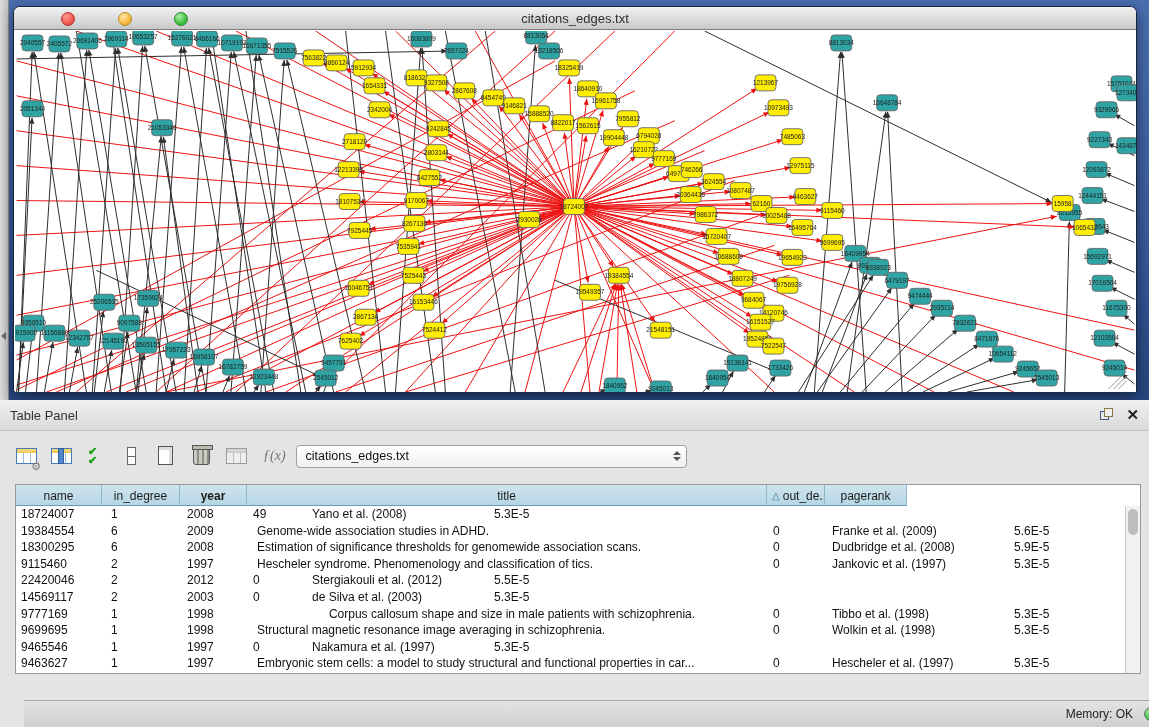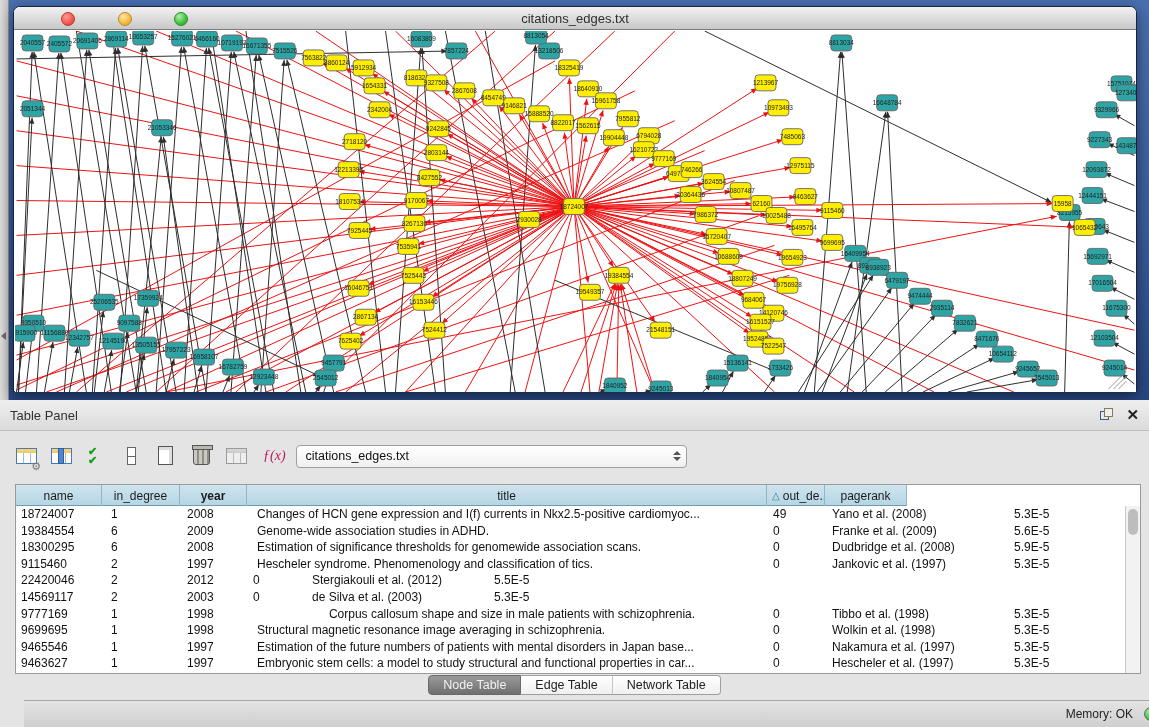--- a/index.html
+++ b/index.html
@@ -54,21 +54,21 @@
   .gear-badge { position:absolute; right:-1px; bottom:-2px; font-size:11px; color:#7a7a7a; line-height:10px;}
   .colsel { position:absolute; left:9px; top:5px; width:6px; height:16px; background:#4f86cc; border:1px solid #2f5f9e;}
   .checks { font-size:11px; color:#18a018; line-height:9px; font-weight:bold; position:absolute; left:4px; top:4px;}
   .rows-ic { position:absolute; left:8px; top:4px; width:9px; height:18px; border:1px solid #666; background:#fff;}
   .rows-ic:after { content:""; position:absolute; left:0; right:0; top:8px; border-top:1px solid #666;}
   .page-ic { position:absolute; left:4px; top:3px; width:15px; height:19px; background:#fff; border:1px solid #555;
              box-shadow:inset -3px 3px 0 #ddd;}
   .trash-ic { position:absolute; left:4px; top:5px; width:17px; height:17px;
               background:repeating-linear-gradient(90deg,#c9c9c2 0 3px,#8f8f86 3px 5px); border:1px solid #555; border-radius:2px 2px 3px 3px;}
   .trash-ic:before { content:""; position:absolute; left:-2px; top:-4px; width:19px; height:3px; background:#b9b9b0; border:1px solid #555;}
-  .fx-label { font-size:14px; font-style:italic; font-family:"Liberation Serif", serif; color:#be185d; margin:0 10px 0 4px; }
+  .fx-label { font-size:14px; font-style:italic; font-family:"Liberation Serif", serif; color:#737373; margin:0 10px 0 4px; }
   .combo { position:relative; width:391px; height:23px; border:1px solid #a0a0a0; border-radius:4px;
            background:linear-gradient(#ffffff,#f0f0f0); display:flex; align-items:center; }
   .combo .val { flex:1; font-size:12.5px; color:#111; padding-left:9px; }
   .combo .stepper { width:18px; height:100%; display:flex; flex-direction:column; align-items:center; justify-content:center; gap:2px; }
   .combo .up { width:0; height:0; border-left:4px solid transparent; border-right:4px solid transparent; border-bottom:4px solid #555; }
   .combo .down { width:0; height:0; border-left:4px solid transparent; border-right:4px solid transparent; border-top:4px solid #555; }
 
   
   .table-frame { position:absolute; left:15px; top:53px; width:1126px; height:190px;
                  border:1px solid #9a9a9a; background:#fff; overflow:hidden; }
@@ -818,21 +818,20 @@
           <div class="th" style="width: 82px;">
             <span>pagerank</span>
           </div>
           <div class="th fill"></div>
         </div>
       <div class="tbody" id="tbody">
           <div class="tr">
             <div class="td c0" style="width: 86px;">18724007</div>
             <div class="td c1" style="width: 78px;">1</div>
             <div class="td c2" style="width: 67px;">2008</div>
-            <div class="td c3" style="width: 520px;">Changes of HCN gene expression and I(f) currents in Nkx2.5-positive cardiomyoc...</div>
             <div class="td c4" style="width: 58px;">49</div>
             <div class="td c5" style="width: 184px;">Yano et al. (2008)</div>
             <div class="td c6" style="width: 82px;">5.3E-5</div>
           </div>
           <div class="tr">
             <div class="td c0" style="width: 86px;">19384554</div>
             <div class="td c1" style="width: 78px;">6</div>
             <div class="td c2" style="width: 67px;">2009</div>
             <div class="td c3" style="width: 520px;">Genome-wide association studies in ADHD.</div>
             <div class="td c4" style="width: 58px;">0</div>
@@ -888,45 +887,39 @@
             <div class="td c2" style="width: 67px;">1998</div>
             <div class="td c3" style="width: 520px;">Structural magnetic resonance image averaging in schizophrenia.</div>
             <div class="td c4" style="width: 58px;">0</div>
             <div class="td c5" style="width: 184px;">Wolkin et al. (1998)</div>
             <div class="td c6" style="width: 82px;">5.3E-5</div>
           </div>
           <div class="tr">
             <div class="td c0" style="width: 86px;">9465546</div>
             <div class="td c1" style="width: 78px;">1</div>
             <div class="td c2" style="width: 67px;">1997</div>
-            <div class="td c3" style="width: 520px;">Estimation of the future numbers of patients with mental disorders in Japan base...</div>
             <div class="td c4" style="width: 58px;">0</div>
             <div class="td c5" style="width: 184px;">Nakamura et al. (1997)</div>
             <div class="td c6" style="width: 82px;">5.3E-5</div>
           </div>
           <div class="tr">
             <div class="td c0" style="width: 86px;">9463627</div>
             <div class="td c1" style="width: 78px;">1</div>
             <div class="td c2" style="width: 67px;">1997</div>
             <div class="td c3" style="width: 520px;">Embryonic stem cells: a model to study structural and functional properties in car...</div>
             <div class="td c4" style="width: 58px;">0</div>
             <div class="td c5" style="width: 184px;">Hescheler et al. (1997)</div>
             <div class="td c6" style="width: 82px;">5.3E-5</div>
           </div>
         </div>
       <div class="vscroll">
           <div class="vthumb"></div>
         </div>
     </div>
 
-    <div class="tabs" id="tabs">
-        <div class="tab sel">Node Table</div>
-        <div class="tab">Edge Table</div>
-        <div class="tab">Network Table</div>
-      </div>
   </div>
 
   <div class="statusbar">
     <span class="memory">Memory: OK</span>
     <span class="mem-dot"></span>
   </div>
 
 </div>
 
 </body></html>

